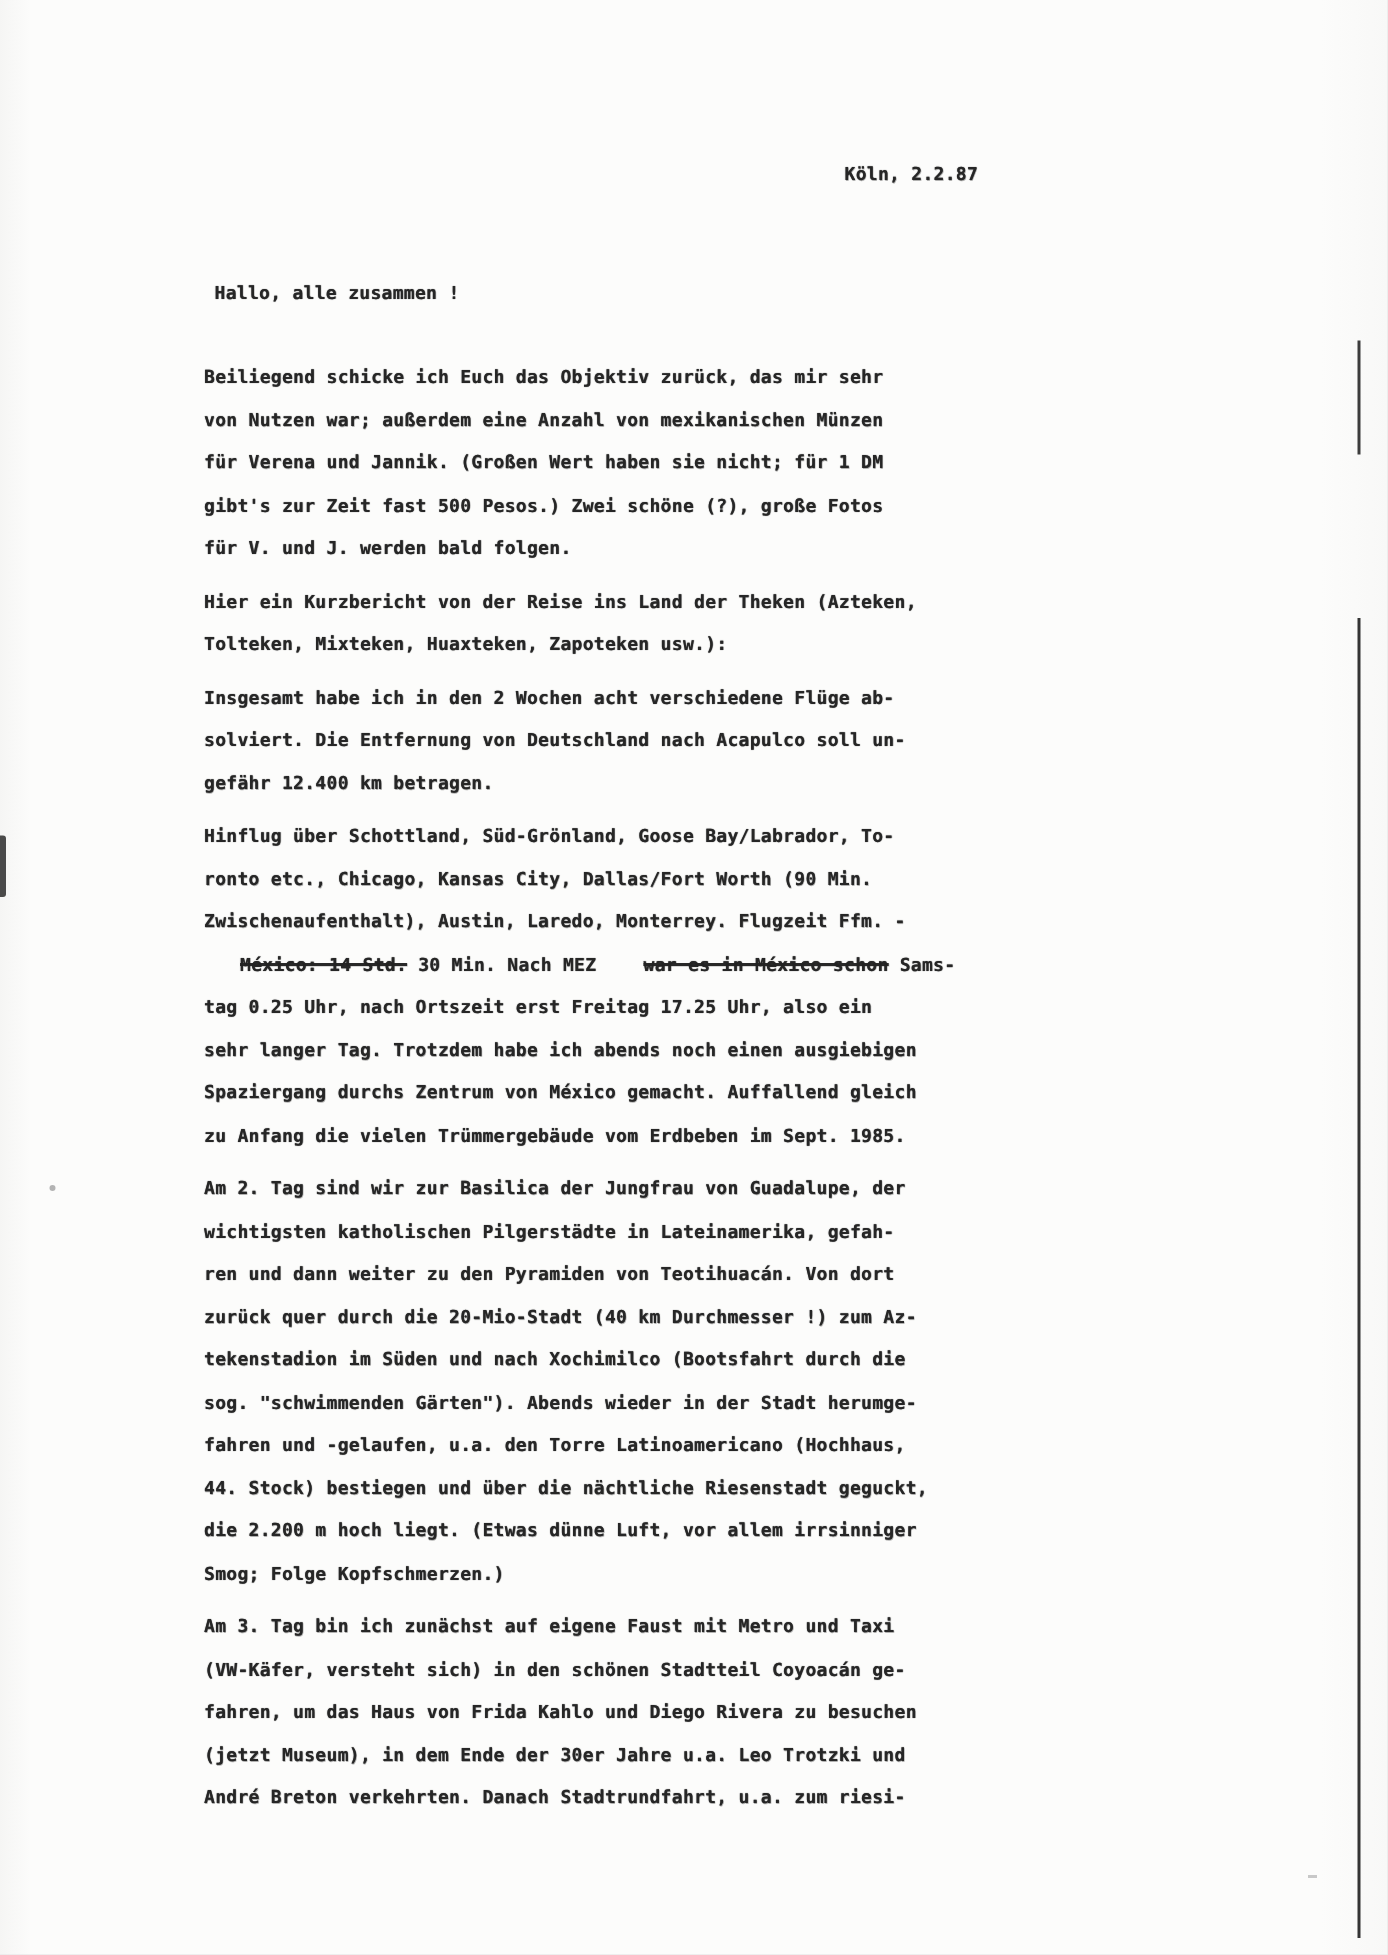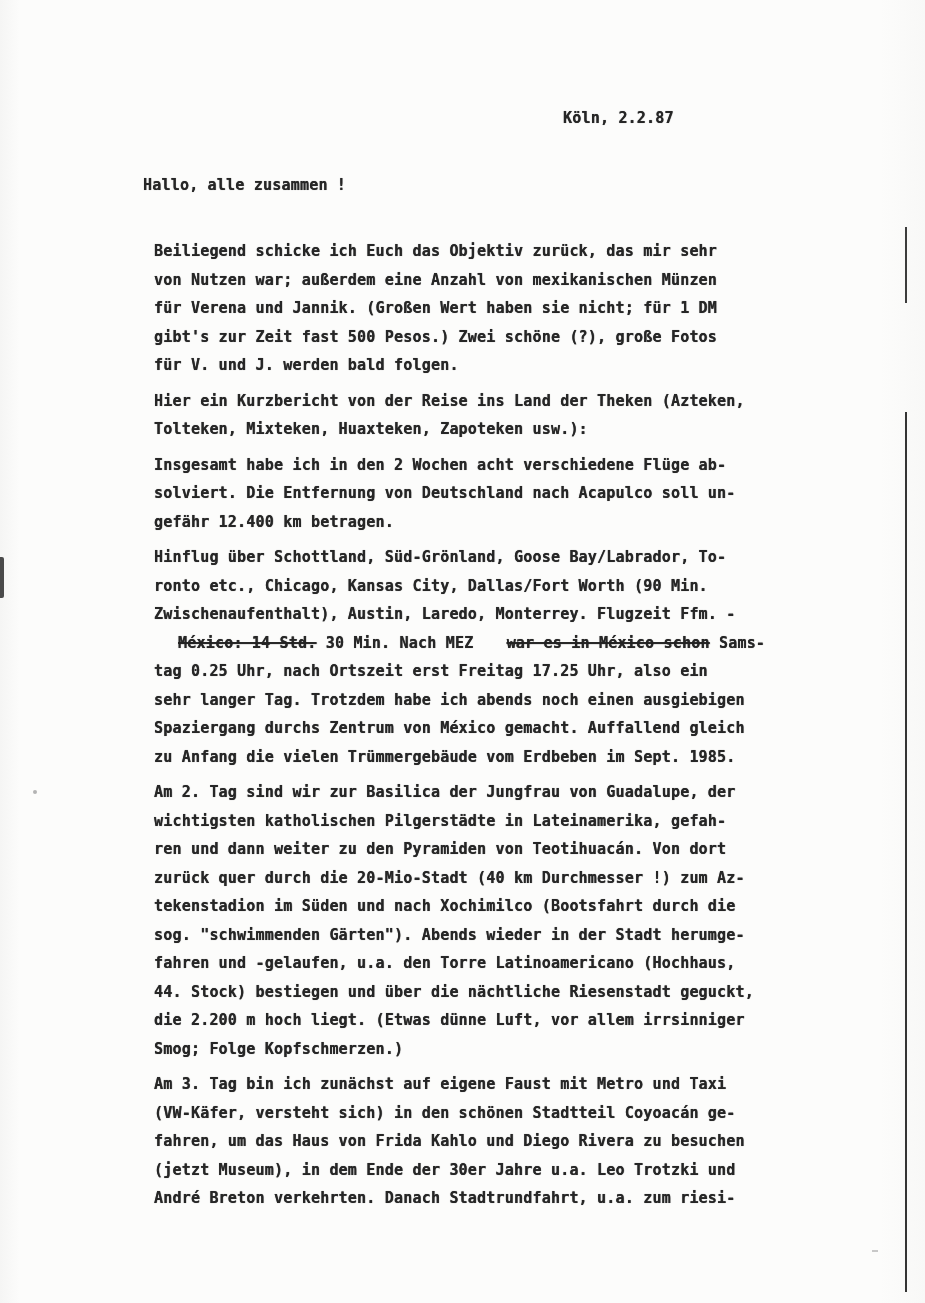--- a/index.html
+++ b/index.html
@@ -6,29 +6,29 @@
   .page{
     position:relative;
     width:925px;height:1303px;
     margin:0 auto;
     background:linear-gradient(90deg,#f5f5f4 0px,#fcfcfb 20px,#fcfcfb 880px,#f8f8f7 925px);
     overflow:hidden;
     font-family:"DejaVu Sans Mono","Liberation Mono",monospace;
     color:#262626;
   }
   .typed{
-    font-size:15px;
+    font-size:12px;
     font-weight:700;
     letter-spacing:0.2px;
     text-shadow:0 0 0.7px rgba(25,25,25,0.75), 0.4px 0.4px 0 rgba(45,45,45,0.30);
     white-space:pre;
   }
   .date-line{position:absolute;left:563px;top:109px;}
-  .greeting-line{position:absolute;left:143px;top:176px;}
-  .letter-body{position:absolute;left:154px;top:237px;width:710px;line-height:28.5px;}
+  .greeting-line{position:absolute;left:143px;top:188px;}
+  .letter-body{position:absolute;left:136px;top:237px;width:710px;line-height:28.5px;}
   .para{margin:0 0 7px 0;}
   .line{height:28.5px;}
   .struck{
     text-decoration:line-through;
     text-decoration-thickness:2px;
     text-decoration-color:rgba(35,35,35,0.85);
     margin-left:24px;
   }
   
   .artifact{position:absolute;}

